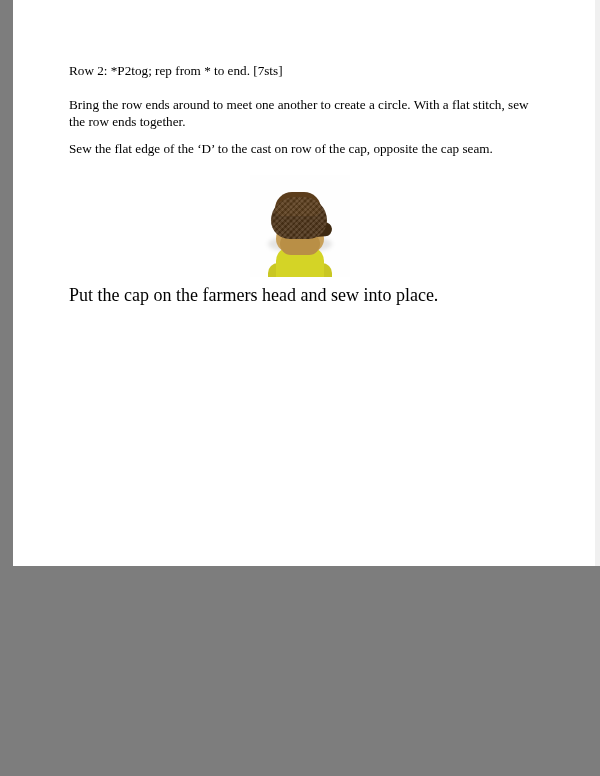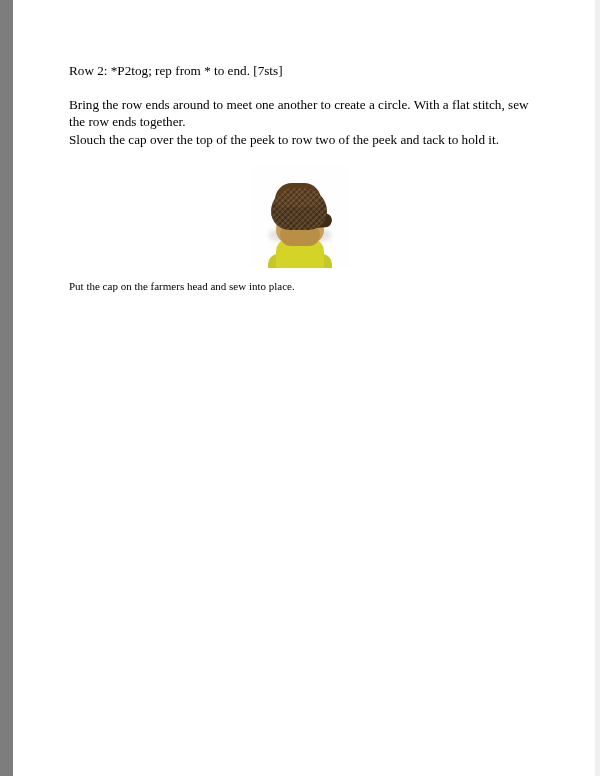--- a/index.html
+++ b/index.html
@@ -6,21 +6,21 @@
     margin: 0;
     padding: 0;
     background: #7d7d7d;
   }
   body {
     font-family: "Liberation Serif", serif;
   }
   .page {
     position: relative;
     width: 600px;
-    height: 776px;
+    height: 566px;
     background: #ffffff;
     overflow: hidden;
     text-decoration: underline;
   }
   .page-edge-left {
     position: absolute;
     left: 0;
     top: 0;
     width: 13px;
     height: 776px;
@@ -41,21 +41,21 @@
     width: 462px;
   }
   .para {
     font-size: 13.2px;
     line-height: 17.2px;
     color: #000000;
     margin: 0 0 17px 0;
     text-align: left;
   }
   .para.tight {
-    margin-bottom: 0;
+    margin-bottom: 9px;
   }
   .figure {
     margin: 8px 0 0 0;
     display: flex;
     justify-content: center;
   }
   .photo {
     width: 100px;
     height: 102px;
     position: relative;
@@ -148,21 +148,21 @@
     position: absolute;
     left: 18px;
     top: 60px;
     width: 64px;
     height: 18px;
     background: rgba(0,0,0,0.10);
     border-radius: 50%;
     filter: blur(2px);
   }
   .caption {
-    font-size: 11px;
+    font-size: 18px;
     line-height: 17.2px;
     color: #000000;
     margin: 9px 0 0 0;
   }
 </style>
 </head>
 <body>
 
 <div class="page">
 
@@ -170,22 +170,22 @@
   <div class="page-edge-right"></div>
 
   <div class="content">
 
     <p class="para">Row 2: *P2tog; rep from * to end. [7sts]</p>
 
 
     <p class="para tight">Bring the row ends around to meet one another to create a circle. With a flat stitch, sew the row ends together.</p>
 
 
-
-    <p class="para">Slouch the cap over the top of the peek to row two of the peek and tack to hold it.</p>
+    <p class="para">Sew the flat edge of the ‘D’ to the cast on row of the cap, opposite the cap seam.</p>
+
 
     <div class="figure">
       <div class="photo">
         <div class="photo-bg"></div>
         <div class="photo-shadow"></div>
         <div class="photo-body2"></div>
         <div class="photo-body"></div>
         <div class="photo-hair"></div>
         <div class="photo-hair2"></div>
         <div class="photo-peak"></div>

